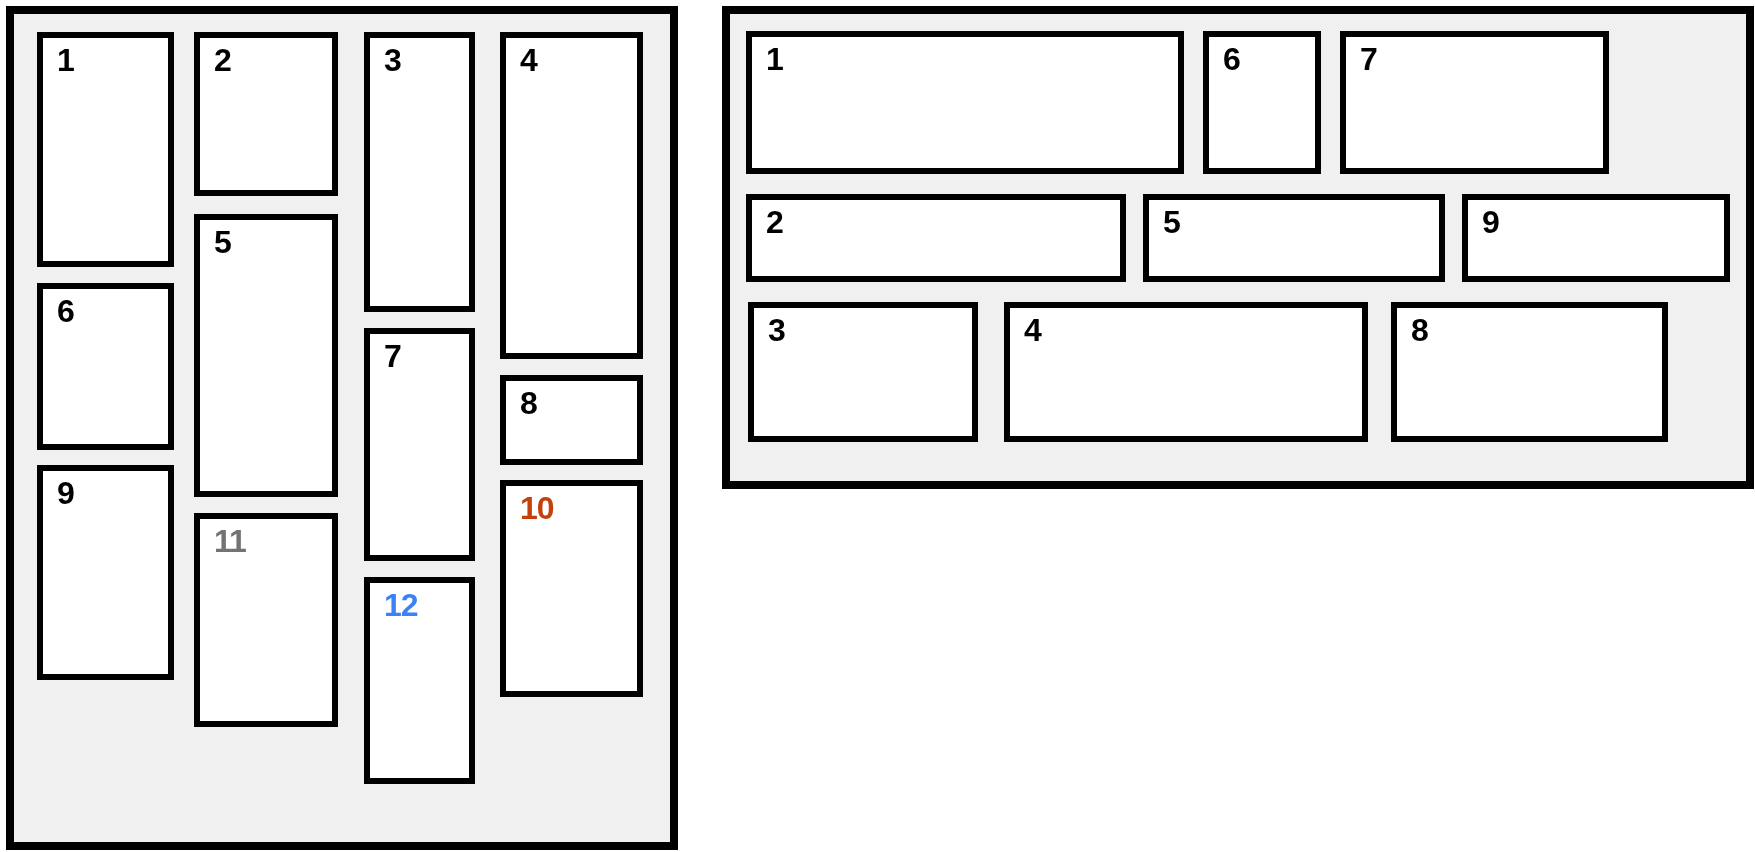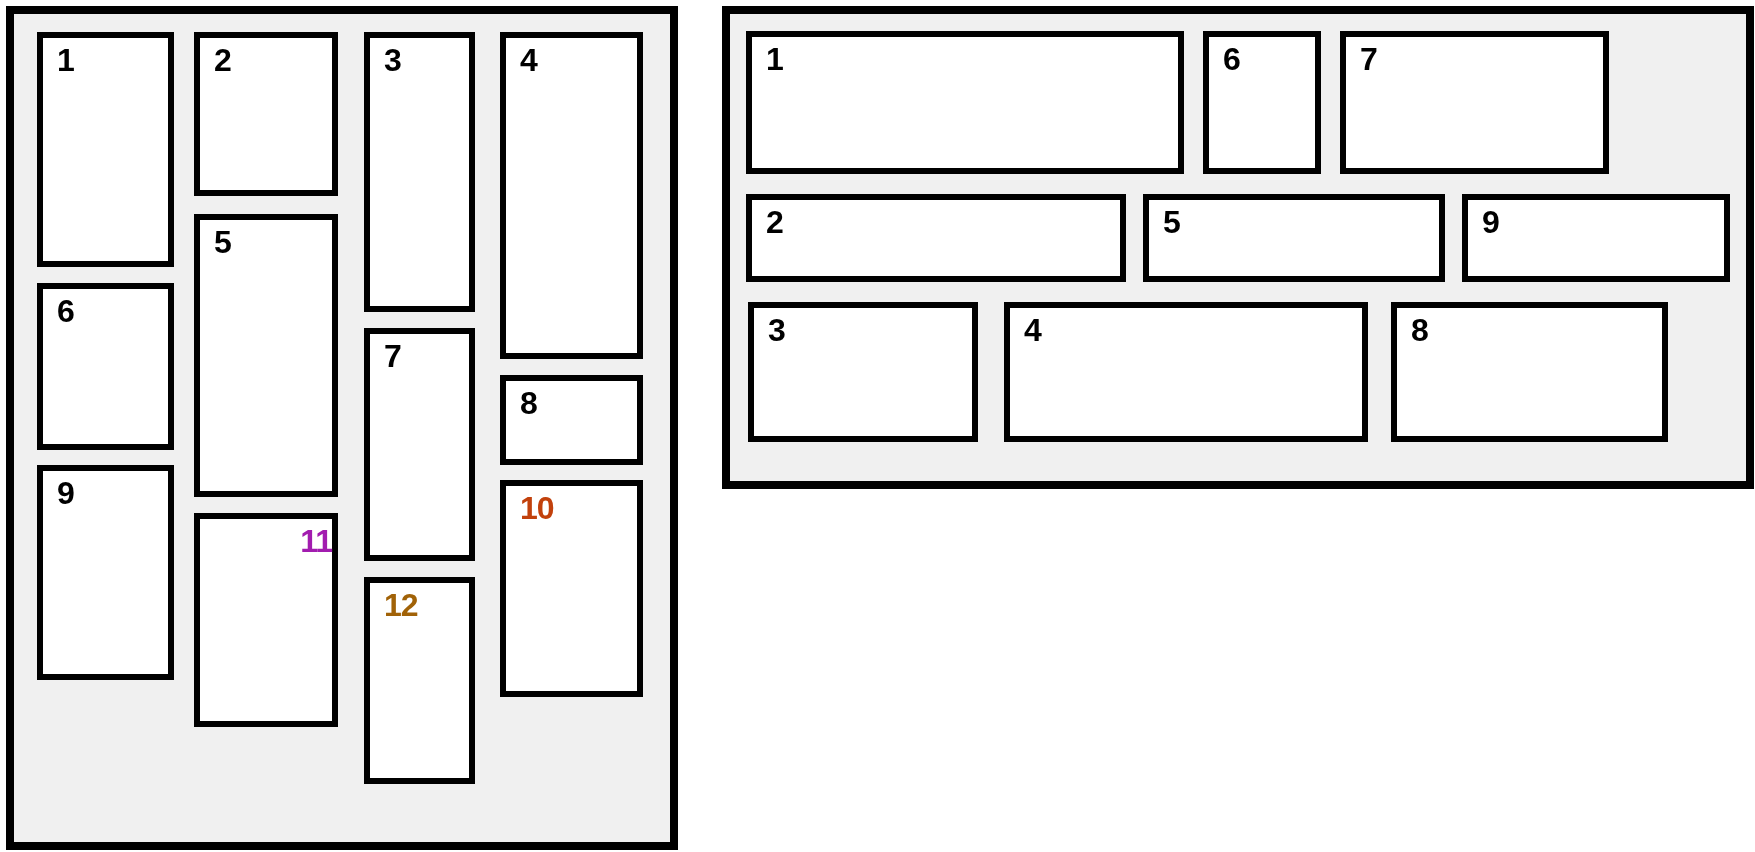--- a/index.html
+++ b/index.html
@@ -67,24 +67,24 @@
       <div class="box" style="left: 486px; top: 361px; width: 143px; height: 90px; background: rgb(255, 255, 255); border-color: rgb(0, 0, 0);">
         <span class="num" style="color: rgb(0, 0, 0);">8</span>
       </div>
       <div class="box" style="left: 23px; top: 451px; width: 137px; height: 215px; background: rgb(255, 255, 255); border-color: rgb(0, 0, 0);">
         <span class="num" style="color: rgb(0, 0, 0);">9</span>
       </div>
       <div class="box" style="left: 486px; top: 466px; width: 143px; height: 217px; background: rgb(255, 255, 255); border-color: rgb(0, 0, 0);">
         <span class="num" style="color: #c2410c;">10</span>
       </div>
       <div class="box" style="left: 180px; top: 499px; width: 144px; height: 214px; background: rgb(255, 255, 255); border-color: rgb(0, 0, 0);">
-        <span class="num" style="color: #a21caf; text-align: right;">11</span>
+        <span class="num" style="color: #737373;">11</span>
       </div>
       <div class="box" style="left: 350px; top: 563px; width: 111px; height: 207px; background: rgb(255, 255, 255); border-color: rgb(0, 0, 0);">
-        <span class="num" style="color: #a16207;">12</span>
+        <span class="num" style="color: #3b82f6;">12</span>
       </div>
     </div>
     <div class="panel" style="left: 722px; top: 6px; width: 1032px; height: 483px; background: rgb(240, 240, 240); border-color: rgb(0, 0, 0);">
       <div class="box" style="left: 16px; top: 17px; width: 438px; height: 143px; background: rgb(255, 255, 255); border-color: rgb(0, 0, 0);">
         <span class="num" style="color: rgb(0, 0, 0);">1</span>
       </div>
       <div class="box" style="left: 473px; top: 17px; width: 118px; height: 143px; background: rgb(255, 255, 255); border-color: rgb(0, 0, 0);">
         <span class="num" style="color: rgb(0, 0, 0);">6</span>
       </div>
       <div class="box" style="left: 610px; top: 17px; width: 269px; height: 143px; background: rgb(255, 255, 255); border-color: rgb(0, 0, 0);">

